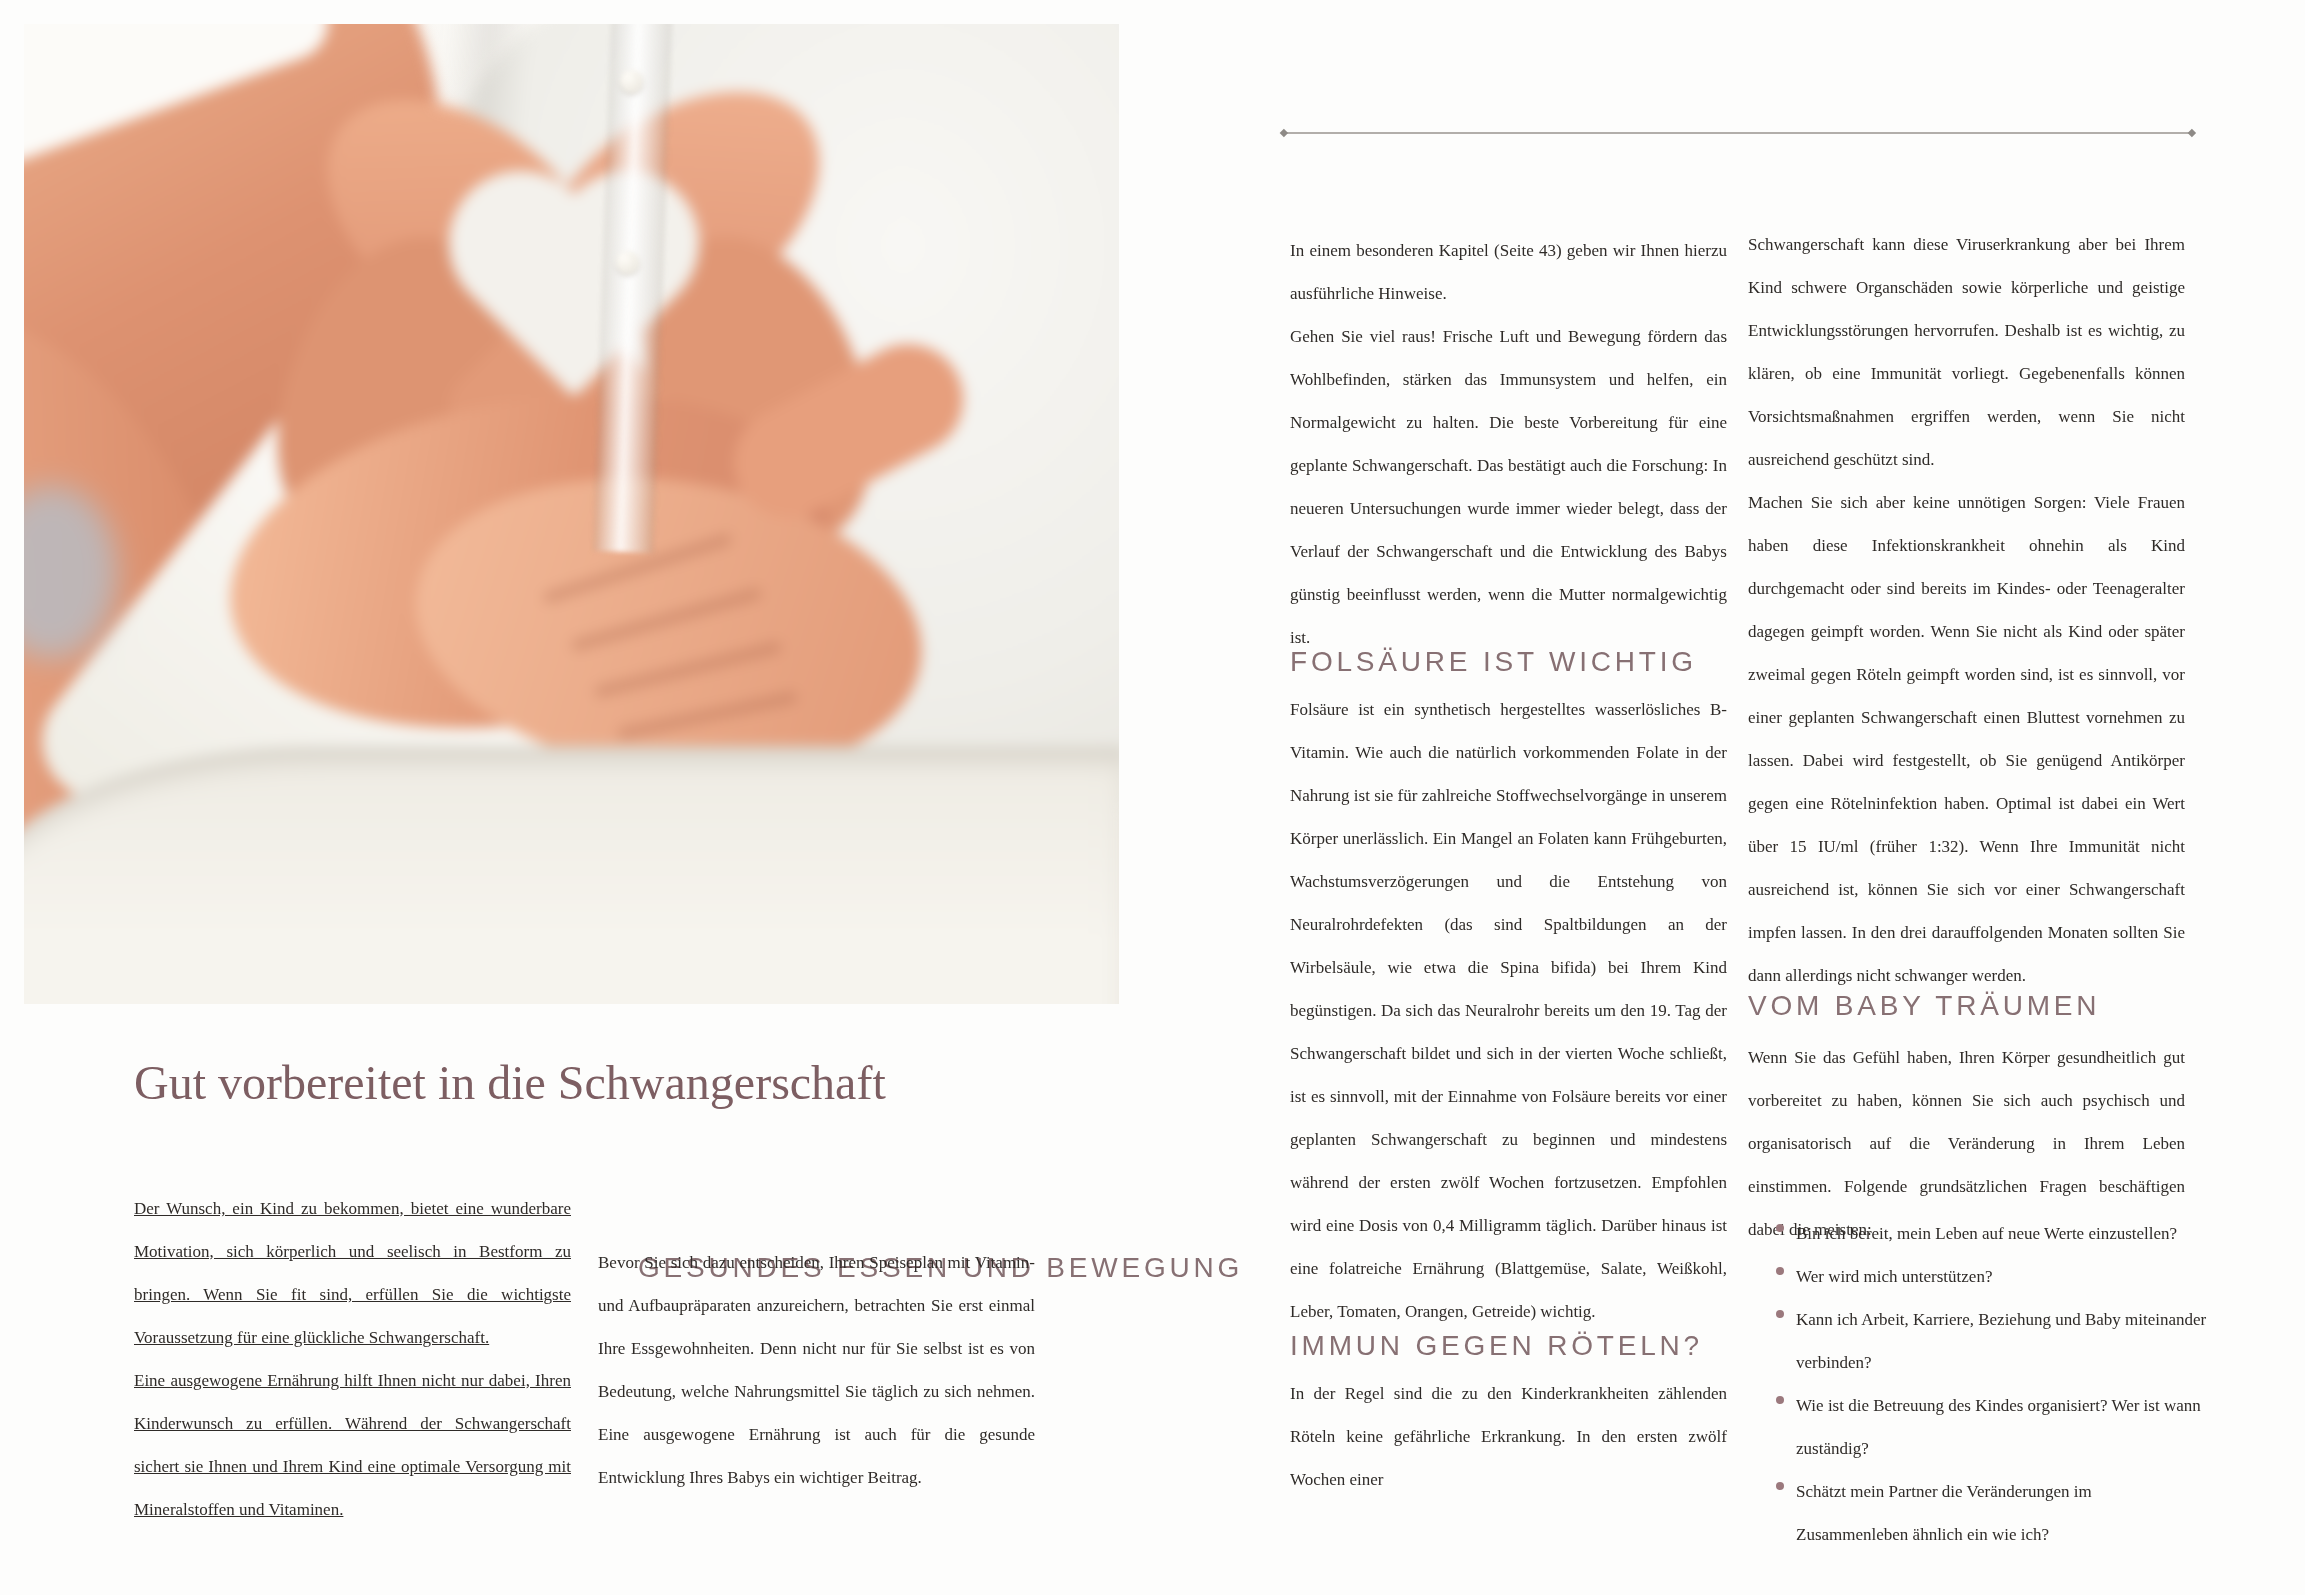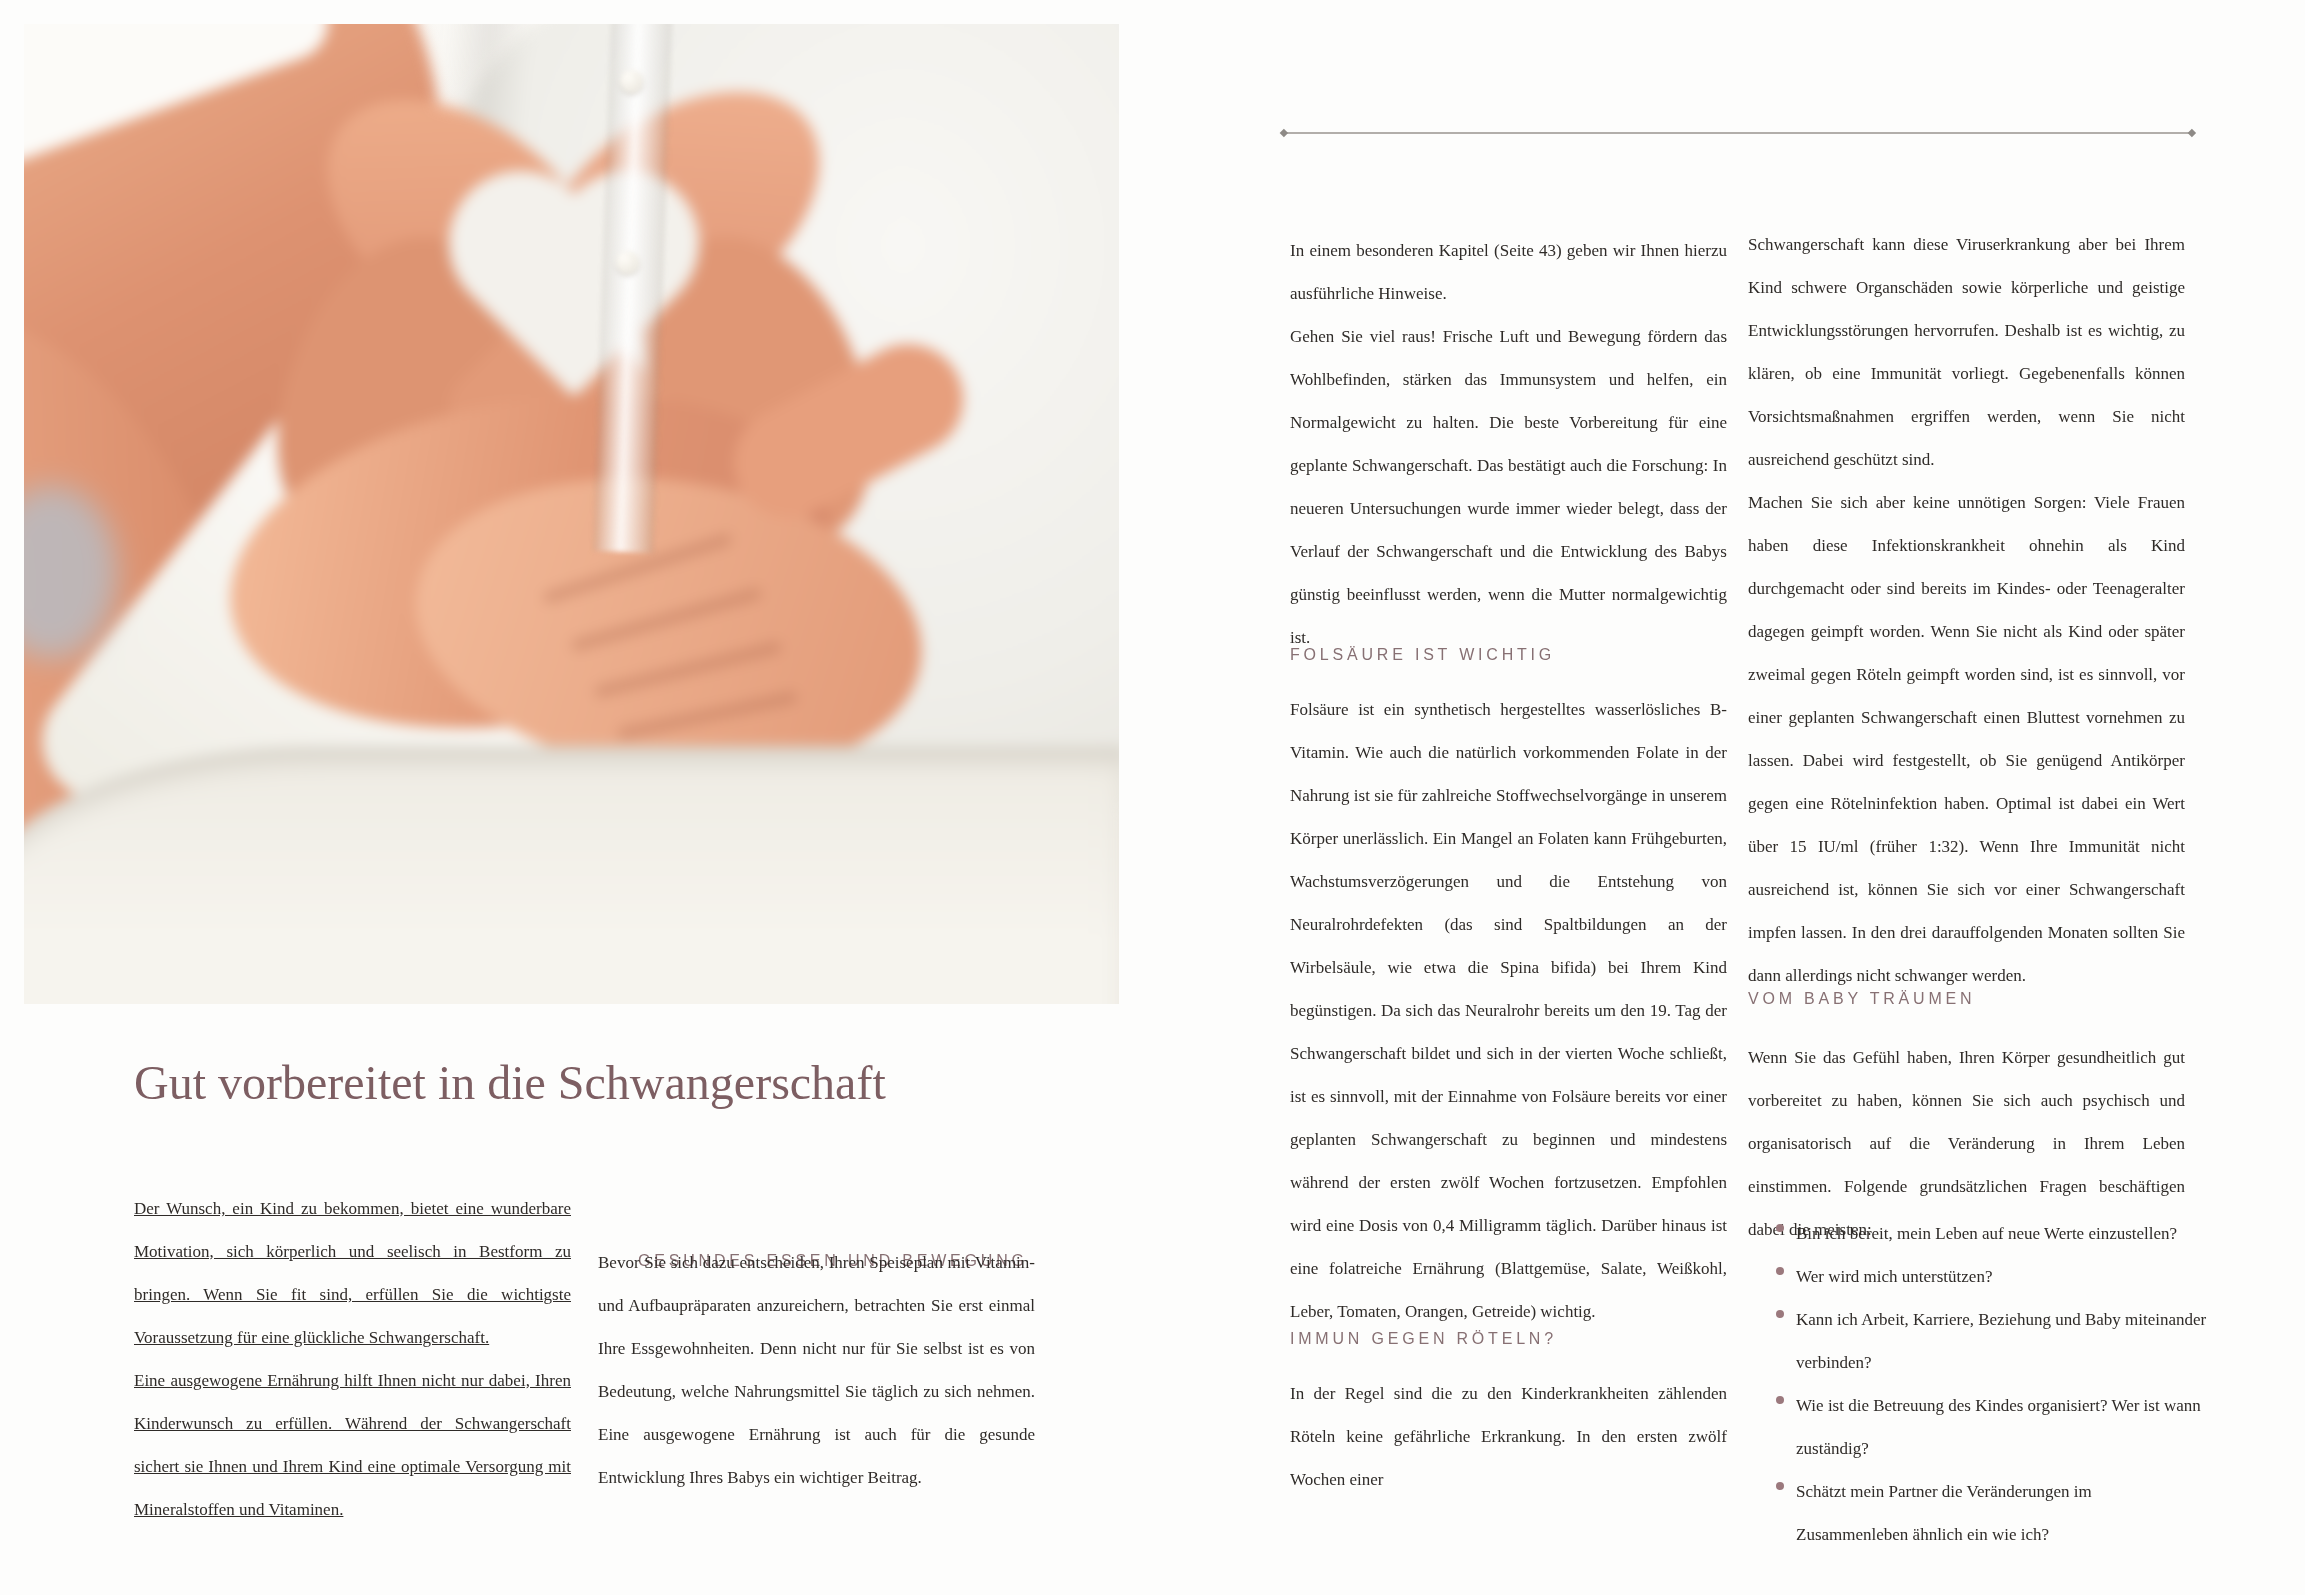--- a/index.html
+++ b/index.html
@@ -58,21 +58,21 @@
   .ph-button{position:absolute;width:23px;height:23px;border-radius:50%;
             background:radial-gradient(circle at 35% 30%,#fffdf8,#e7e3d9);box-shadow:0 1.9px 2.9px rgba(100,90,75,.28);}
   .btn1{left:596px;top:46px;}
   .btn2{left:592px;top:227px;}
   
   .chapter-title{position:absolute;left:134px;top:1055px;width:941px;margin:0;
             font-size:48px;font-weight:400;color:#7d5e62;letter-spacing:0px;font-family:"Liberation Serif",serif;}
   .body-col{position:absolute;width:437px;font-size:17px;line-height:43px;text-align:justify;
             hyphens:auto;-webkit-hyphens:auto;}
   .body-col p{margin:0;}
-  .shead{margin:0;font-family:"Liberation Sans",sans-serif;font-size:16px;font-weight:500;
+  .shead{margin:0;font-family:"Liberation Sans",sans-serif;font-size:28px;font-weight:500;
             letter-spacing:3.8px;color:#877073;}
   .lp-c1{left:134px;top:1187px;text-decoration:underline;}
   .lp-c2-head{position:absolute;left:598px;top:1252px;margin-left:40px;}
   .lp-c2{left:598px;top:1241px;}
   .running-head{position:absolute;left:1283px;top:88px;width:910px;text-align:right;
             font-family:"Liberation Sans",sans-serif;font-size:24px;color:#3c3835;letter-spacing:0.5px;}
   .running-head .pagenum{font-weight:700;margin-left:19px;}
   .rule{position:absolute;left:1283px;top:132px;width:910px;height:1.9px;background:#b2aeaa;}
   .rule::before,.rule::after{content:'';position:absolute;top:-1.9px;width:5.8px;height:5.8px;background:#8e8a86;
             transform:rotate(45deg);}

